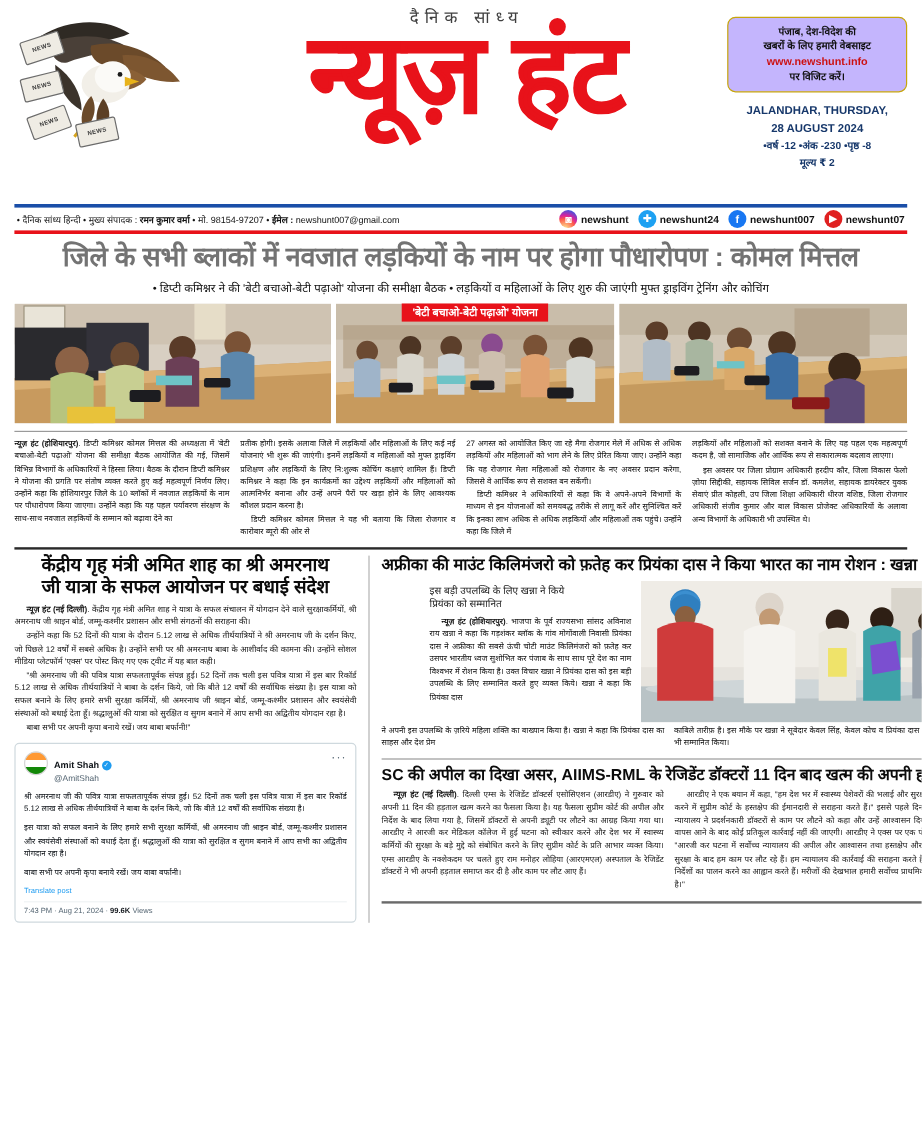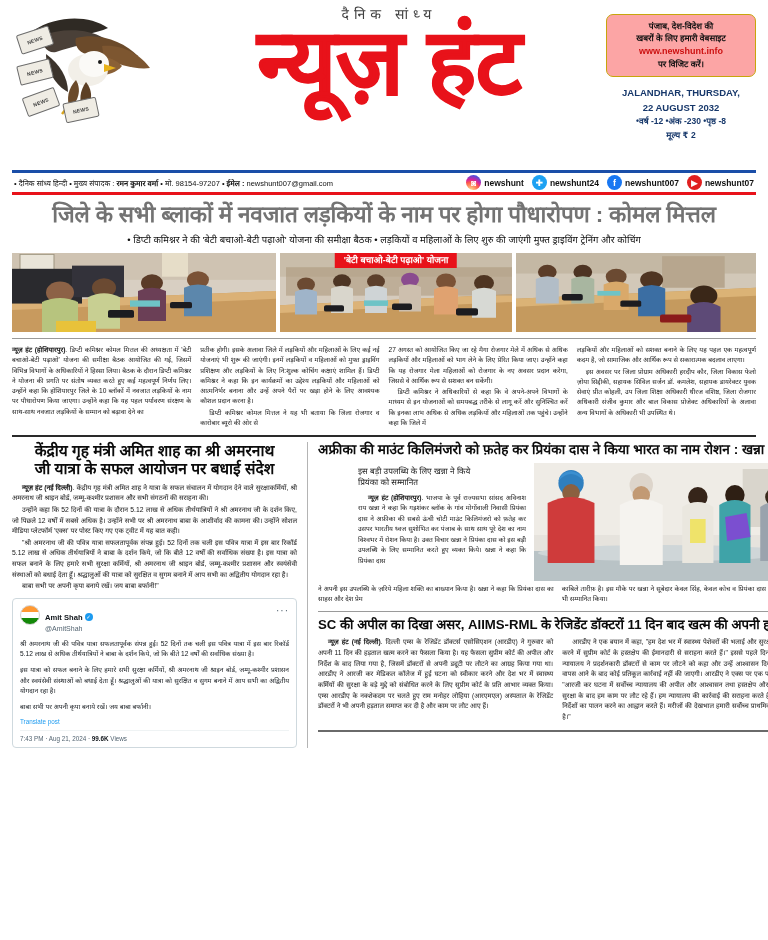--- a/index.html
+++ b/index.html
@@ -83,21 +83,21 @@
     margin-top: -6px;
   }
 
   .info-col {
     width: 150px;
     flex: 0 0 150px;
     padding-top: 14px;
     text-align: center;
   }
   .web-box {
-    background: #fca5a5;
+    background: #c4b5fd;
     border: 1px solid #c7a50c;
     border-radius: 7px;
     padding: 5px 4px 6px;
     font-size: 8.5px;
     line-height: 1.45;
     color: #111;
     font-weight: bold;
   }
   .web-url { color: #cc1111; font-size: 9px; }
   .dateline {
@@ -157,21 +157,21 @@
     margin-top: 6px;
     font-weight: normal;
     white-space: nowrap;
   }
 
   
   .photo-strip {
     display: flex;
     gap: 4px;
     margin-top: 7px;
-    height: 79px;
+    height: 100px;
     position: relative;
   }
   .ph { position: relative; overflow: hidden; border: 0; }
   .ph1 { flex: 0 0 264px; }
   .ph2 { flex: 0 0 232px; }
   .ph3 { flex: 1 1 auto; }
   .meeting-photo { width: 100%; height: 100%; display: block; }
   .photo-caption-tag {
     position: absolute;
     top: -2px;
@@ -322,21 +322,21 @@
 
     <div class="info-col">
       <div class="web-box">
         <div>पंजाब, देश-विदेश की</div>
         <div>खबरों के लिए हमारी वेबसाइट</div>
         <div class="web-url">www.newshunt.info</div>
         <div>पर विजिट करें।</div>
       </div>
       <div class="dateline">
         <div>JALANDHAR, THURSDAY,</div>
-        <div>22 AUGUST 2032</div>
+        <div>28 AUGUST 2024</div>
         <div class="issue-line">•वर्ष -12  •अंक -230  •पृष्ठ -8</div>
         <div class="issue-line">मूल्य ₹ 2</div>
       </div>
     </div>
   </div>
 
   <div class="bar-rule-blue"></div>
   <div class="social-bar">
     <div class="imprint">
       <span>• दैनिक सांध्य हिन्दी • मुख्य संपादक : </span><b>रमन कुमार वर्मा</b><span> • मो. 98154-97207 • </span><b>ईमेल : </b><span>newshunt007@gmail.com</span>

